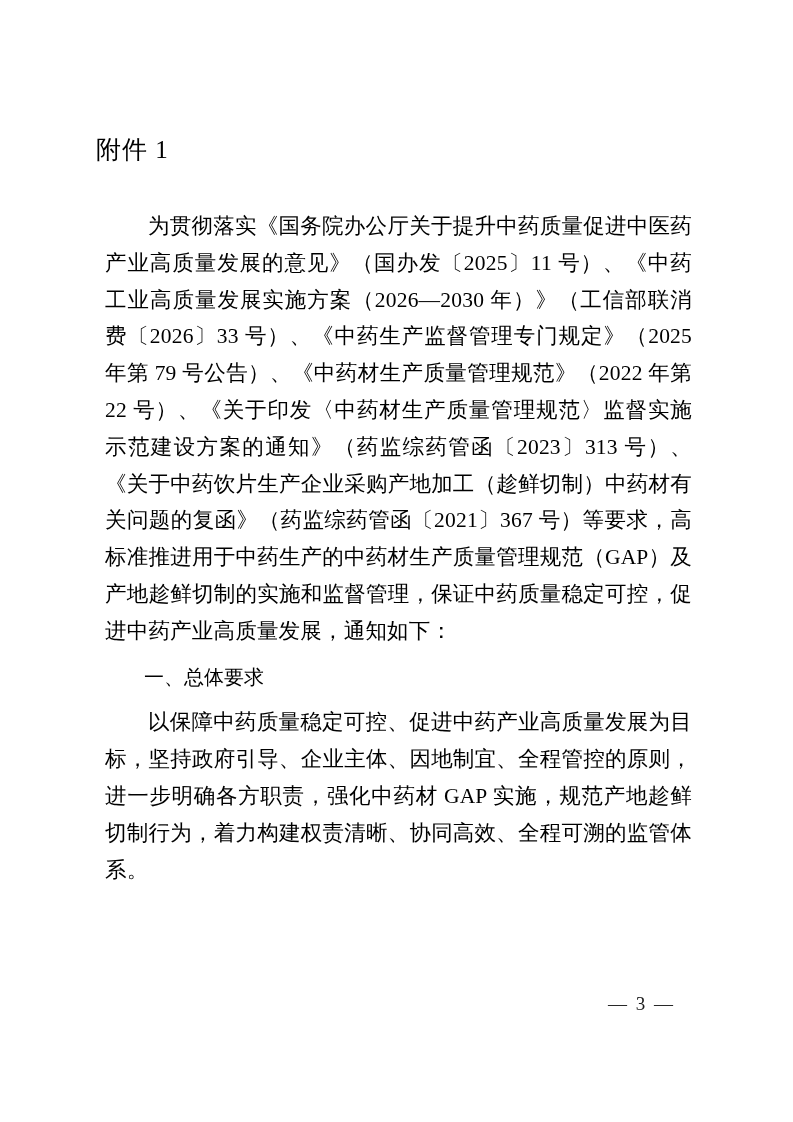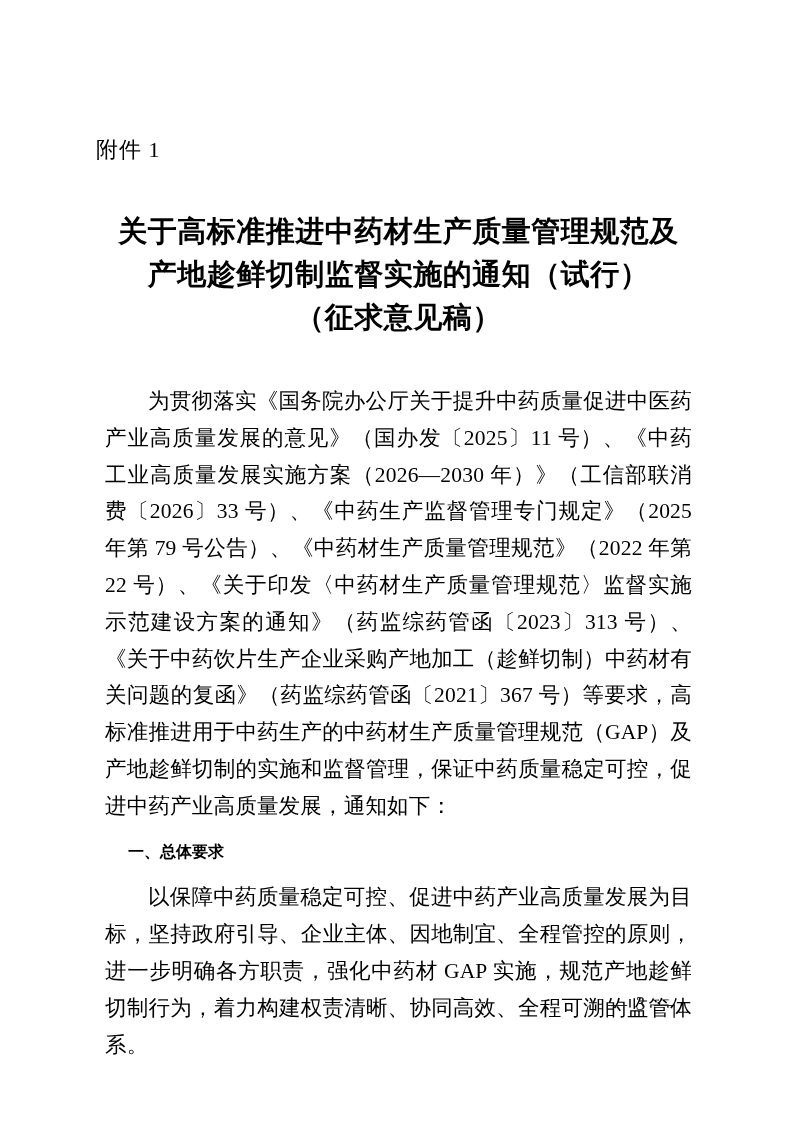--- a/index.html
+++ b/index.html
@@ -14,21 +14,21 @@
     background: #ffffff;
     color: #000000;
     font-family: "Liberation Serif", serif;
     overflow: hidden;
     box-sizing: border-box;
   }
   .content {
     padding: 136px 92px 0 96px;
   }
   .attachment-label {
-    font-size: 22px;
+    font-size: 25px;
     line-height: 28px;
     text-align: left;
     letter-spacing: 1px;
   }
   .doc-title {
     margin-top: 46px;
     text-align: center;
     font-weight: bold;
     font-size: 29px;
     line-height: 43px;
@@ -42,49 +42,44 @@
     font-size: 21.5px;
     line-height: 36.8px;
     text-align: justify;
     text-justify: inter-ideograph;
     text-indent: 2em;
     margin: 9px;
     letter-spacing: 0.2px;
   }
   .section-heading {
     font-family: "Liberation Sans", sans-serif;
-    font-weight: bold;
-    font-size: 16px;
+    font-weight: normal;
+    font-size: 20px;
     line-height: 36.8px;
     text-indent: 2em;
-    margin: 0;
+    margin: 8px;
   }
   .page-number {
     position: absolute;
     top: 993px;
     right: 118px;
     font-size: 19px;
     line-height: 22px;
     color: #1a1a1a;
     letter-spacing: 2px;
   }
 </style>
 </head>
 <body>
 
 <div class="page">
   <div class="content">
 
     <div class="attachment-label">附件 1</div>
 
-    <div class="doc-title">
-      <div>关于高标准推进中药材生产质量管理规范及</div>
-      <div>产地趁鲜切制监督实施的通知（试行）</div>
-      <div>（征求意见稿）</div>
-    </div>
 
     <div class="body-block">
       <p class="para">为贯彻落实《国务院办公厅关于提升中药质量促进中医药产业高质量发展的意见》（国办发〔2025〕11 号）、《中药工业高质量发展实施方案（2026—2030 年）》（工信部联消费〔2026〕33 号）、《中药生产监督管理专门规定》（2025 年第 79 号公告）、《中药材生产质量管理规范》（2022 年第 22 号）、《关于印发〈中药材生产质量管理规范〉监督实施示范建设方案的通知》（药监综药管函〔2023〕313 号）、《关于中药饮片生产企业采购产地加工（趁鲜切制）中药材有关问题的复函》（药监综药管函〔2021〕367 号）等要求，高标准推进用于中药生产的中药材生产质量管理规范（GAP）及产地趁鲜切制的实施和监督管理，保证中药质量稳定可控，促进中药产业高质量发展，通知如下：</p>
       <p class="section-heading">一、总体要求</p>
       <p class="para">以保障中药质量稳定可控、促进中药产业高质量发展为目标，坚持政府引导、企业主体、因地制宜、全程管控的原则，进一步明确各方职责，强化中药材 GAP 实施，规范产地趁鲜切制行为，着力构建权责清晰、协同高效、全程可溯的监管体系。</p>
     </div>
 
   </div>
 
   <div class="page-number">— 3 —</div>

